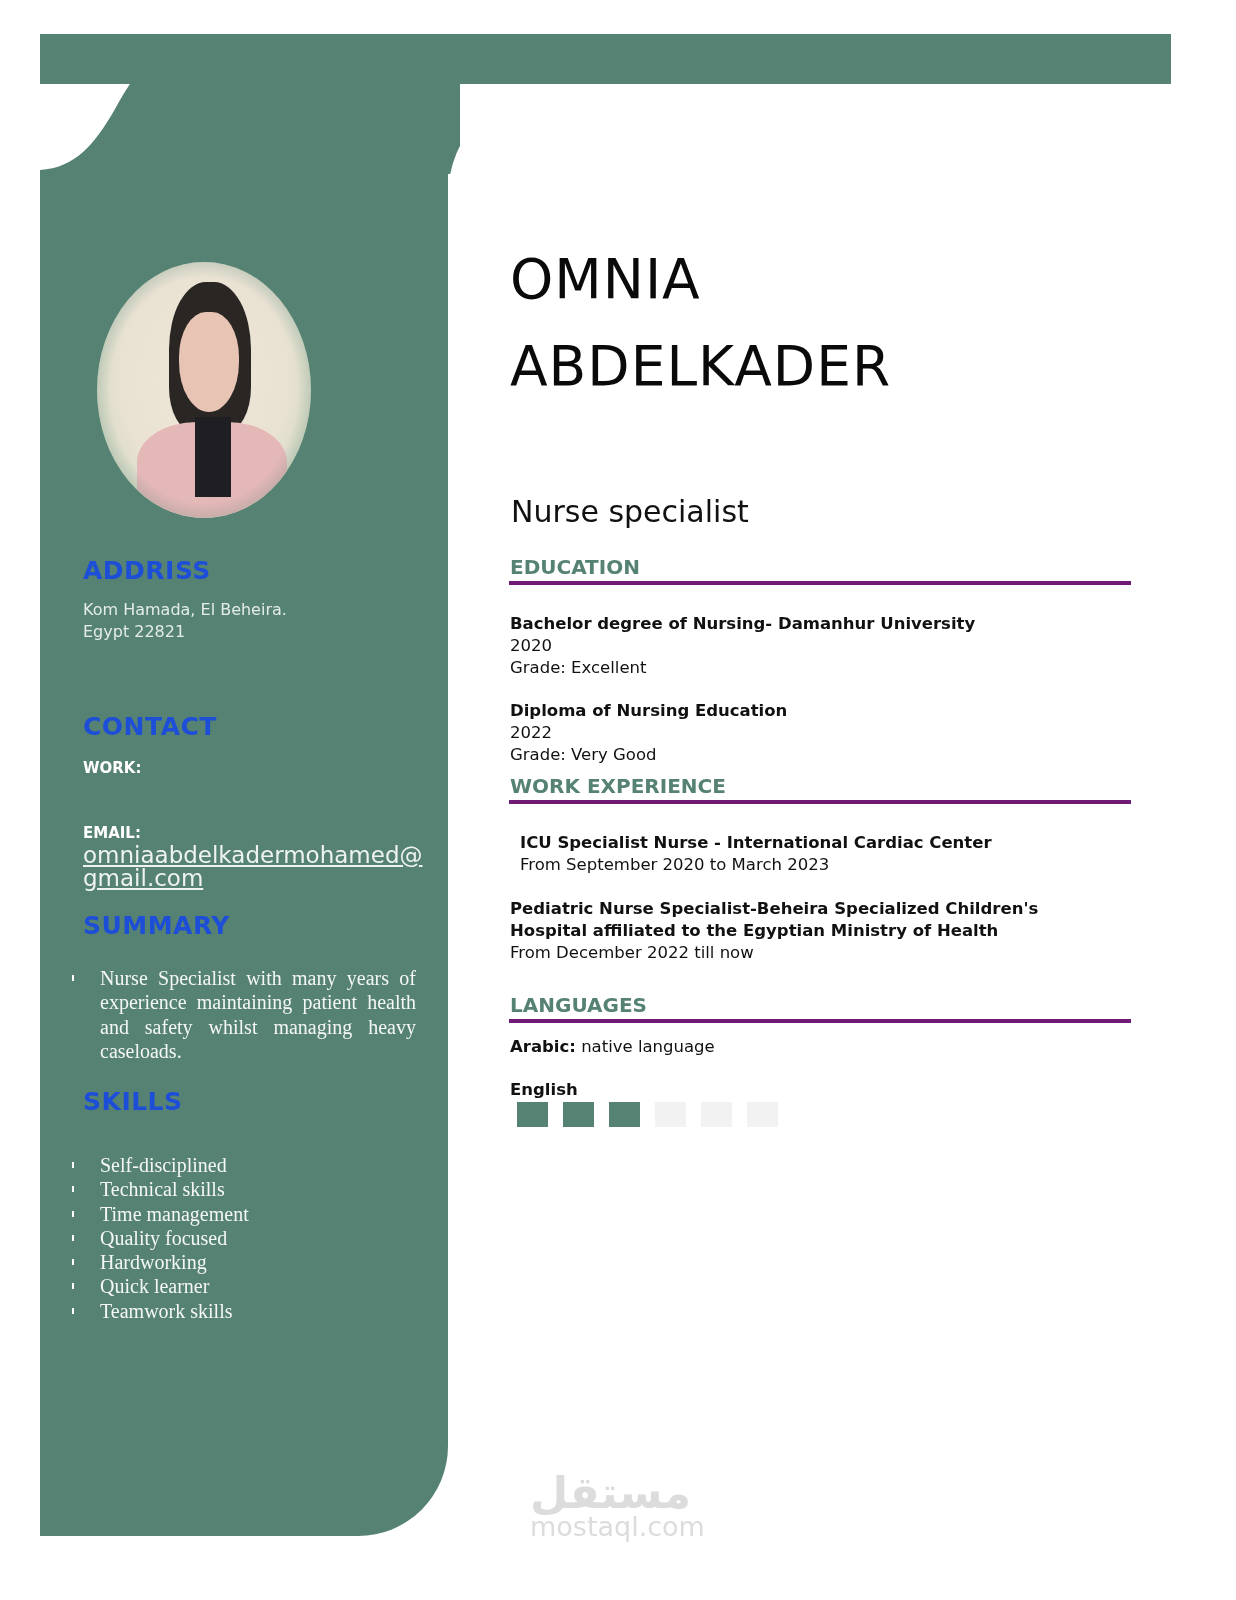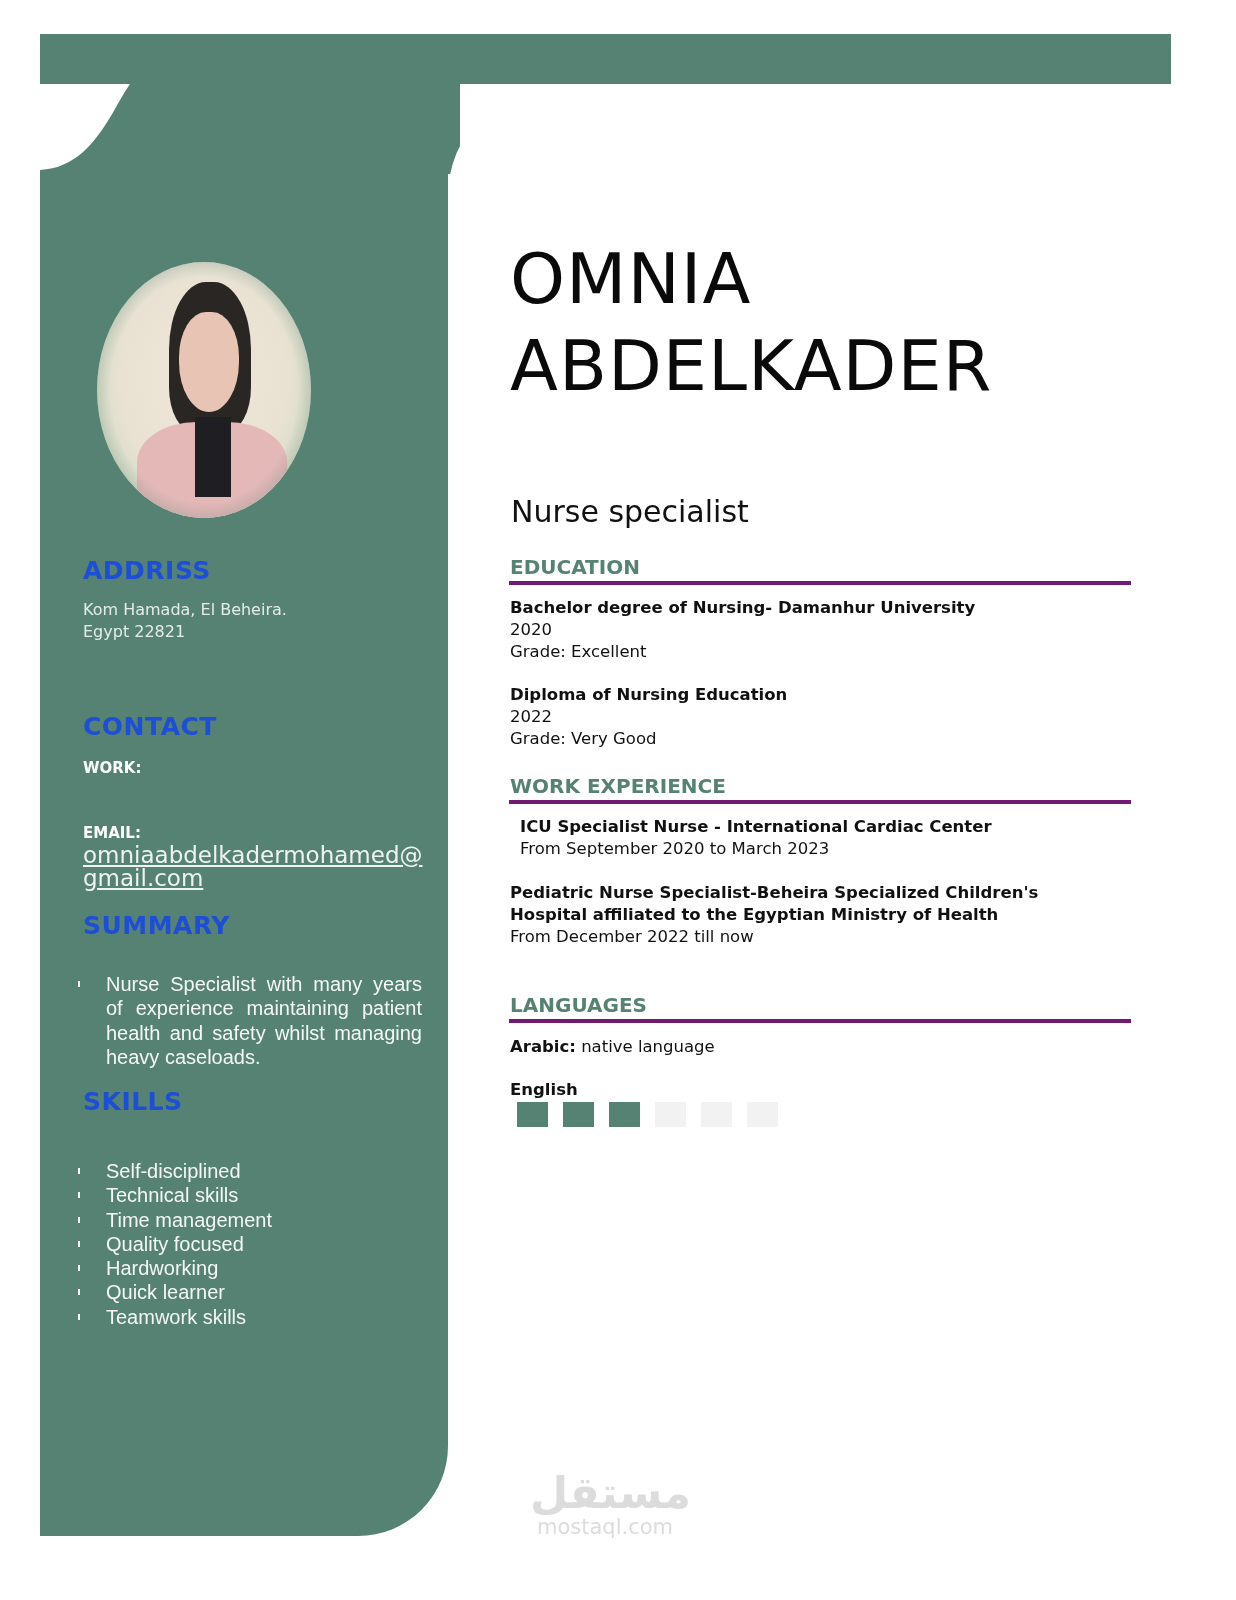--- a/index.html
+++ b/index.html
@@ -26,42 +26,42 @@
   #photo .scarf { position: absolute; left: 40px; top: 160px; width: 150px; height: 100px; background: #e5b8b8; border-radius: 40% 40% 0 0; }
   #photo .neck { position: absolute; left: 98px; top: 155px; width: 36px; height: 80px; background: #1f1e22; }
   #photo .fade { position: absolute; inset: 0; border-radius: 50%;
     background: radial-gradient(ellipse at 50% 50%, rgba(86,130,116,0) 62%, rgba(86,130,116,0.55) 85%, #568274 100%); }
 
   
   .side-h { position: absolute; left: 83px; color: #1d4ed8; font-weight: bold; font-size: 25px; letter-spacing: 0.5px; }
   .side-p { position: absolute; left: 83px; color: #e4ecea; font-size: 16px; line-height: 22px; }
   .side-label { position: absolute; left: 83px; color: #ffffff; font-weight: bold; font-size: 15px; }
   .side-link { position: absolute; left: 83px; width: 340px; color: #eef3f2; font-size: 23px; line-height: 23px; text-decoration: underline; word-break: break-all; }
-  .bul-list { position: absolute; left: 70px; margin: 6px; padding: 0; list-style: none; color: #f4f7f6; font-family: Liberation Sans, sans-serif; font-size: 20px; }
+  .bul-list { position: absolute; left: 70px; margin: 0; padding: 0; list-style: none; color: #f4f7f6; font-family: Liberation Serif, serif; font-size: 20px; }
   .bul-list li { position: relative; padding-left: 30px; line-height: 24.3px; }
   .bul-list li::before { content: ""; position: absolute; left: 2px; top: 9px; width: 2px; height: 6px; background: #ffffff; }
   #summary-list { top: 966px; width: 346px; text-align: justify; }
 
   
-  #name { position: absolute; left: 510px; top: 236px; margin: 0; font-weight: normal; font-size: 70px; line-height: 87px; color: #0a0a0a; letter-spacing: 1px; }
+  #name { position: absolute; left: 510px; top: 236px; margin: 0; font-weight: normal; font-size: 55px; line-height: 87px; color: #0a0a0a; letter-spacing: 1px; }
   #title { position: absolute; left: 511px; top: 494px; font-size: 30px; color: #111; }
   .sec { position: absolute; left: 509px; width: 622px; border-bottom: 4px solid #701a75; }
   .sec span { display: block; color: #568274; font-weight: bold; font-size: 20px; padding-bottom: 2px; padding-left: 1px; }
   .entry { position: absolute; left: 510px; font-size: 16.5px; line-height: 22px; color: #111; }
   .entry b { font-weight: bold; }
-  .entry .b { font-weight: bold; display: block; }
+  .entry .b { font-weight: bold; display: block; margin-top: 16px; }
   .bars { position: absolute; left: 517px; top: 1102px; display: flex; gap: 15px; }
   .bar { width: 31px; height: 25px; }
   .bar.on { background: #568274; }
   .bar.off { background: #f2f2f2; }
 
   
   #wm { position: absolute; left: 530px; top: 1470px; width: 150px; text-align: center; color: #dcdcdc; }
   #wm .ar { font-size: 44px; font-weight: bold; line-height: 46px; }
-  #wm .en { font-size: 21px; line-height: 22px; }
+  #wm .en { font-size: 27px; line-height: 22px; }
 </style>
 </head>
 <body>
 
 <div id="top-band" class="green"></div>
 <svg id="top-shape" width="420" height="140" viewBox="0 0 420 140">
   <path d="M0,136 C35,134 55,110 75,75 C100,30 125,0 175,0 L420,0 L420,140 L0,140 Z" fill="#568274"></path>
 </svg>
 <div id="sidebar" class="green"></div>
 <div id="panel-corner"></div>

